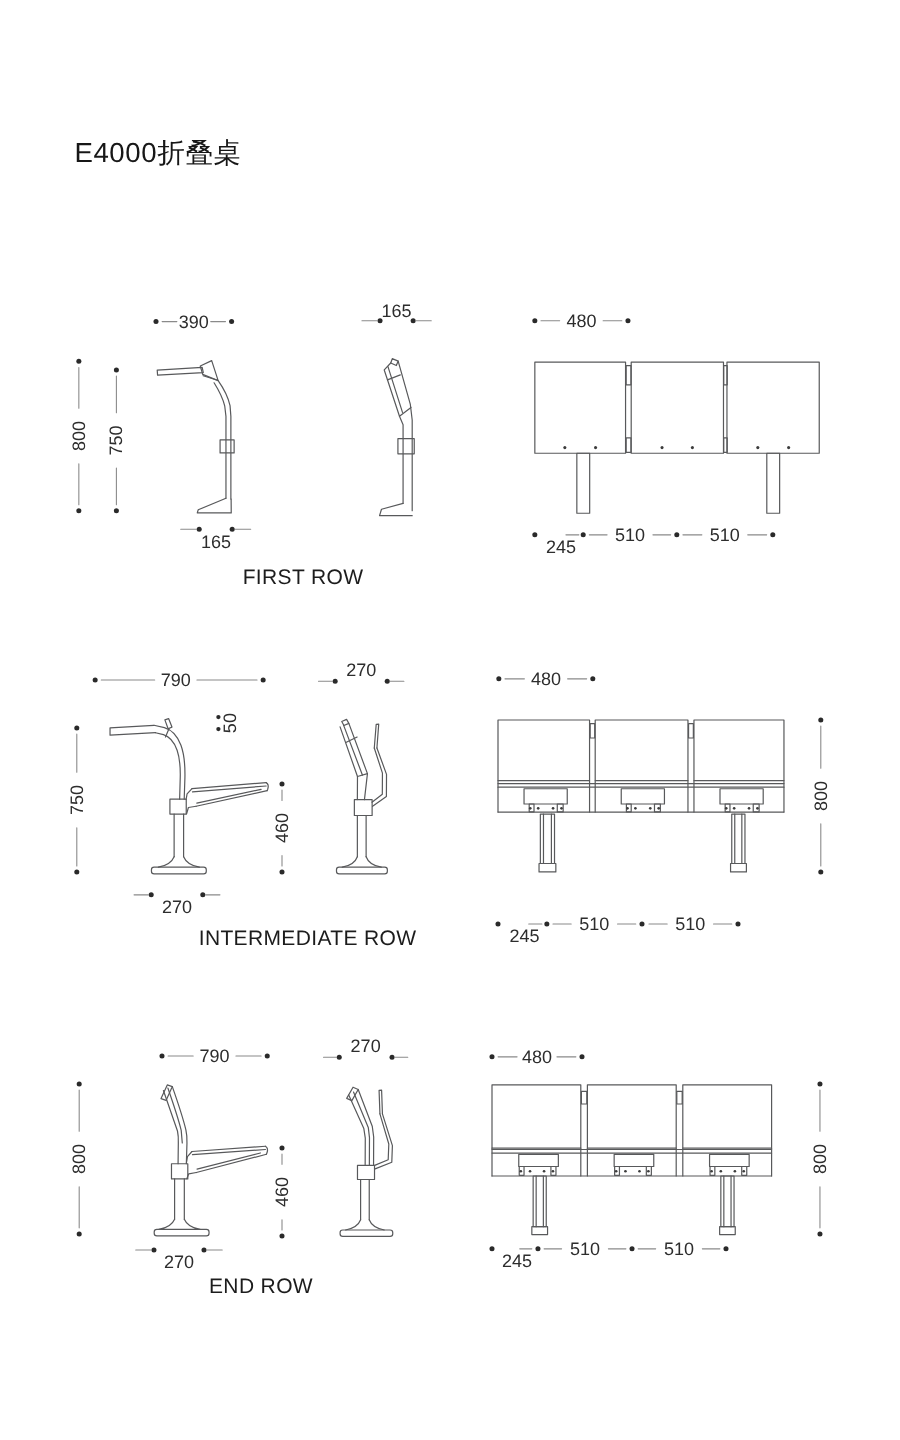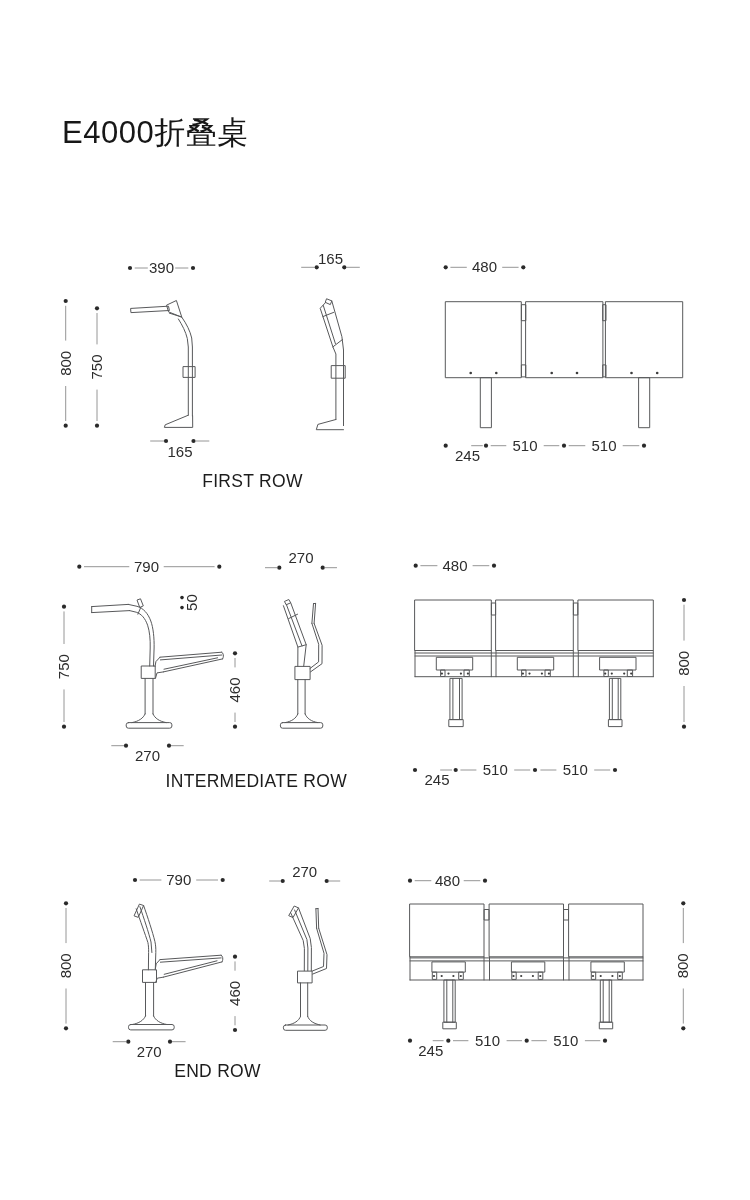--- a/index.html
+++ b/index.html
@@ -1,18 +1,18 @@
 <!DOCTYPE html>
 <html><head>
 <meta charset="utf-8">
 <style>
   html,body{margin:0;padding:0;background:#fff;}
   .canvas{position:relative;width:750px;height:1200px;background:#ffffff;overflow:hidden;
           font-family:"Liberation Sans",sans-serif;}
-  .title{position:absolute;left:62px;top:112px;margin:0;font-size:31px;font-weight:400;
+  .title{position:absolute;left:62px;top:112px;margin:0;font-size:23px;font-weight:400;
          letter-spacing:0.5px;color:#171717;font-family:"Liberation Sans",sans-serif;}
   .row-svg{position:absolute;left:0;width:750px;}
   
   .o{fill:none;stroke:#58595b;stroke-width:1;stroke-linecap:round;stroke-linejoin:round;}
   
   .dl{fill:none;stroke:#8a8a8a;stroke-width:0.9;stroke-linecap:round;}
   
   .dd{fill:#2a2a2a;}
   .pd{fill:#3c3c3c;}
   

